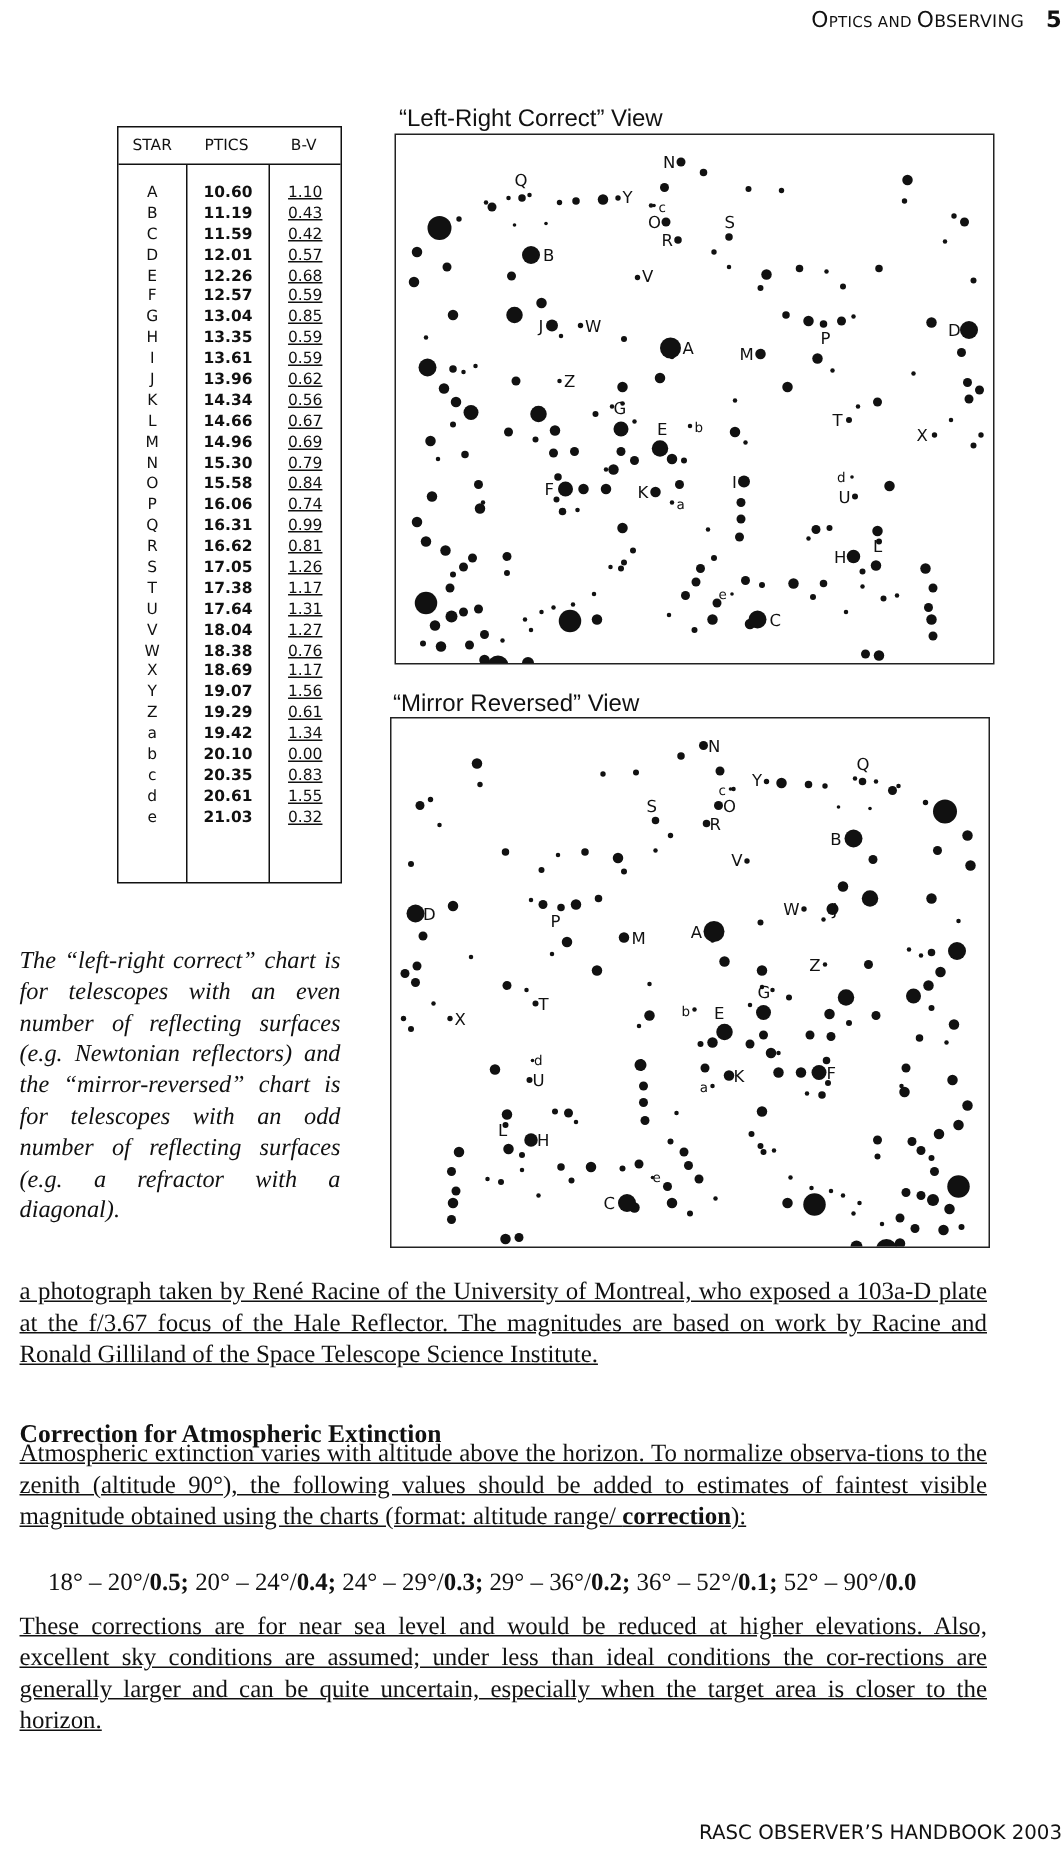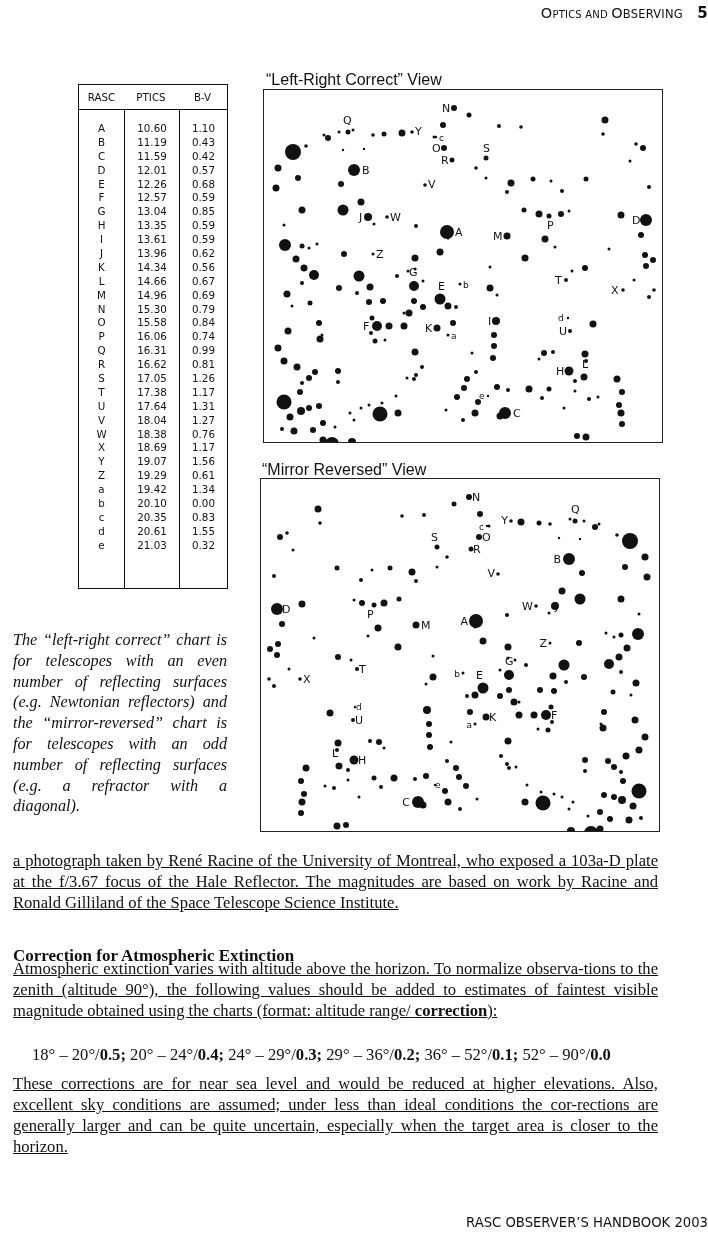--- a/index.html
+++ b/index.html
@@ -8,22 +8,22 @@
   .running-head .sc-big { font-size:14.5px; }
   .running-head .pagenum { font-weight:bold; margin-left:10px; font-size:15px; }
   .mag-table { position:absolute; left:78px; top:84px; width:148px; height:503px; border:1.3px solid #111; font-family:"DejaVu Sans", sans-serif; }
   .mag-table .thead { height:24px; border-bottom:1.3px solid #111; display:flex; font-size:10.3px; align-items:center; }
   .mag-table .col-star { width:45px; text-align:center; }
   .mag-table .col-vis { width:54px; text-align:center; }
   .mag-table .col-bv { flex:1; text-align:center; }
   .mag-table .tbody { position:relative; height:478px; display:flex; }
   .mag-table .tbody .c { padding-top:12px; font-size:10.3px; line-height:13.9px; text-align:center; }
   .mag-table .tbody .c.star { width:45px; border-right:1.3px solid #111; }
-  .mag-table .tbody .c.vis { width:54px; border-right:1.3px solid #111; }
-  .mag-table .tbody .c.bv { flex:1; }
+  .mag-table .tbody .c.vis { width:54px; border-right:1.3px solid #111;font-weight:bold; }
+  .mag-table .tbody .c.bv { flex:1;text-decoration:underline; }
   .mag-table .tbody .c div { height:13.9px; }
   .caption { position:absolute; left:13px; top:630px; width:214px; font-style:italic; font-size:16.2px; line-height:20.8px; text-align:justify; text-align-last:left; }
   .chart-title { position:absolute; font-family:Liberation Sans, sans-serif; font-size:16px; white-space:nowrap; }
   .chart-box { position:absolute; border:1.3px solid #222; background:#fff; }
   .chart-box svg { position:absolute; left:0; top:0; }
   .body-text { position:absolute; left:13px; width:645px; font-size:16.6px; line-height:21px; text-align:justify; }
   .body-text p { margin:0;text-decoration:underline; }
   .sec-head { position:absolute; left:13px; top:930px; font-weight:bold; font-size:17px;margin-top:16px; }
   .corr-line { position:absolute; left:32px; top:1045px; font-size:16.6px; white-space:nowrap; }
   .footer { position:absolute; right:0; bottom:9px; font-family:"DejaVu Sans", sans-serif; font-size:13.2px; white-space:nowrap; }
@@ -33,21 +33,21 @@
 
 <div class="running-head">
   <span>
     <span class="sc-big">O</span><span style="font-size:10px">PTICS AND </span><span class="sc-big">O</span><span style="font-size:11.5px">BSERVING</span>
   </span>
   <span class="pagenum">5</span>
 </div>
 
 <div class="mag-table">
   <div class="thead">
-    <div class="col-star">RASC</div>
+    <div class="col-star">STAR</div>
     <div class="col-vis">PTICS</div>
     <div class="col-bv">B-V</div>
   </div>
   <div class="tbody">
     <div class="c star" id="col-star">
         <div>A</div>
         <div>B</div>
         <div>C</div>
         <div>D</div>
         <div>E</div>

